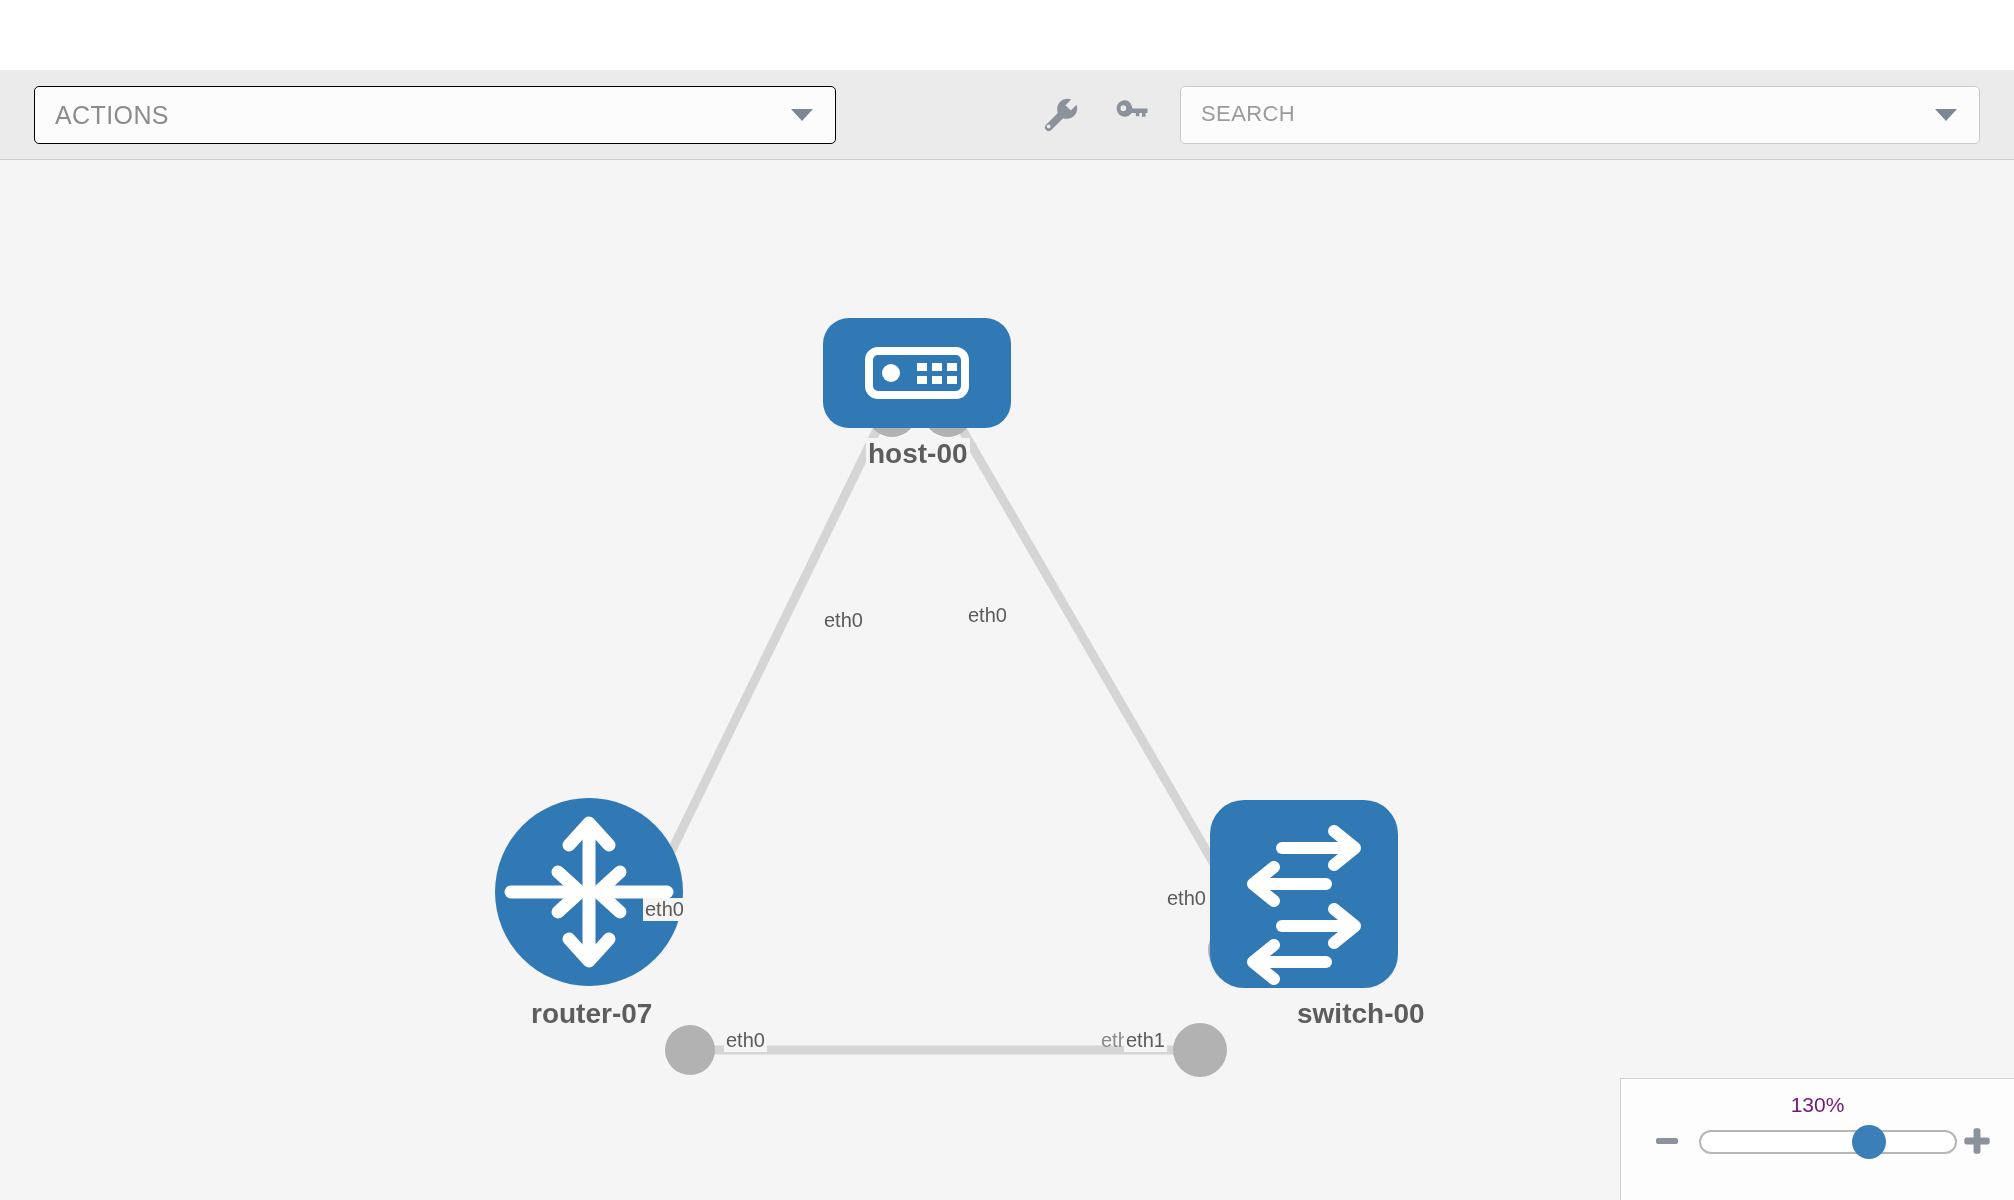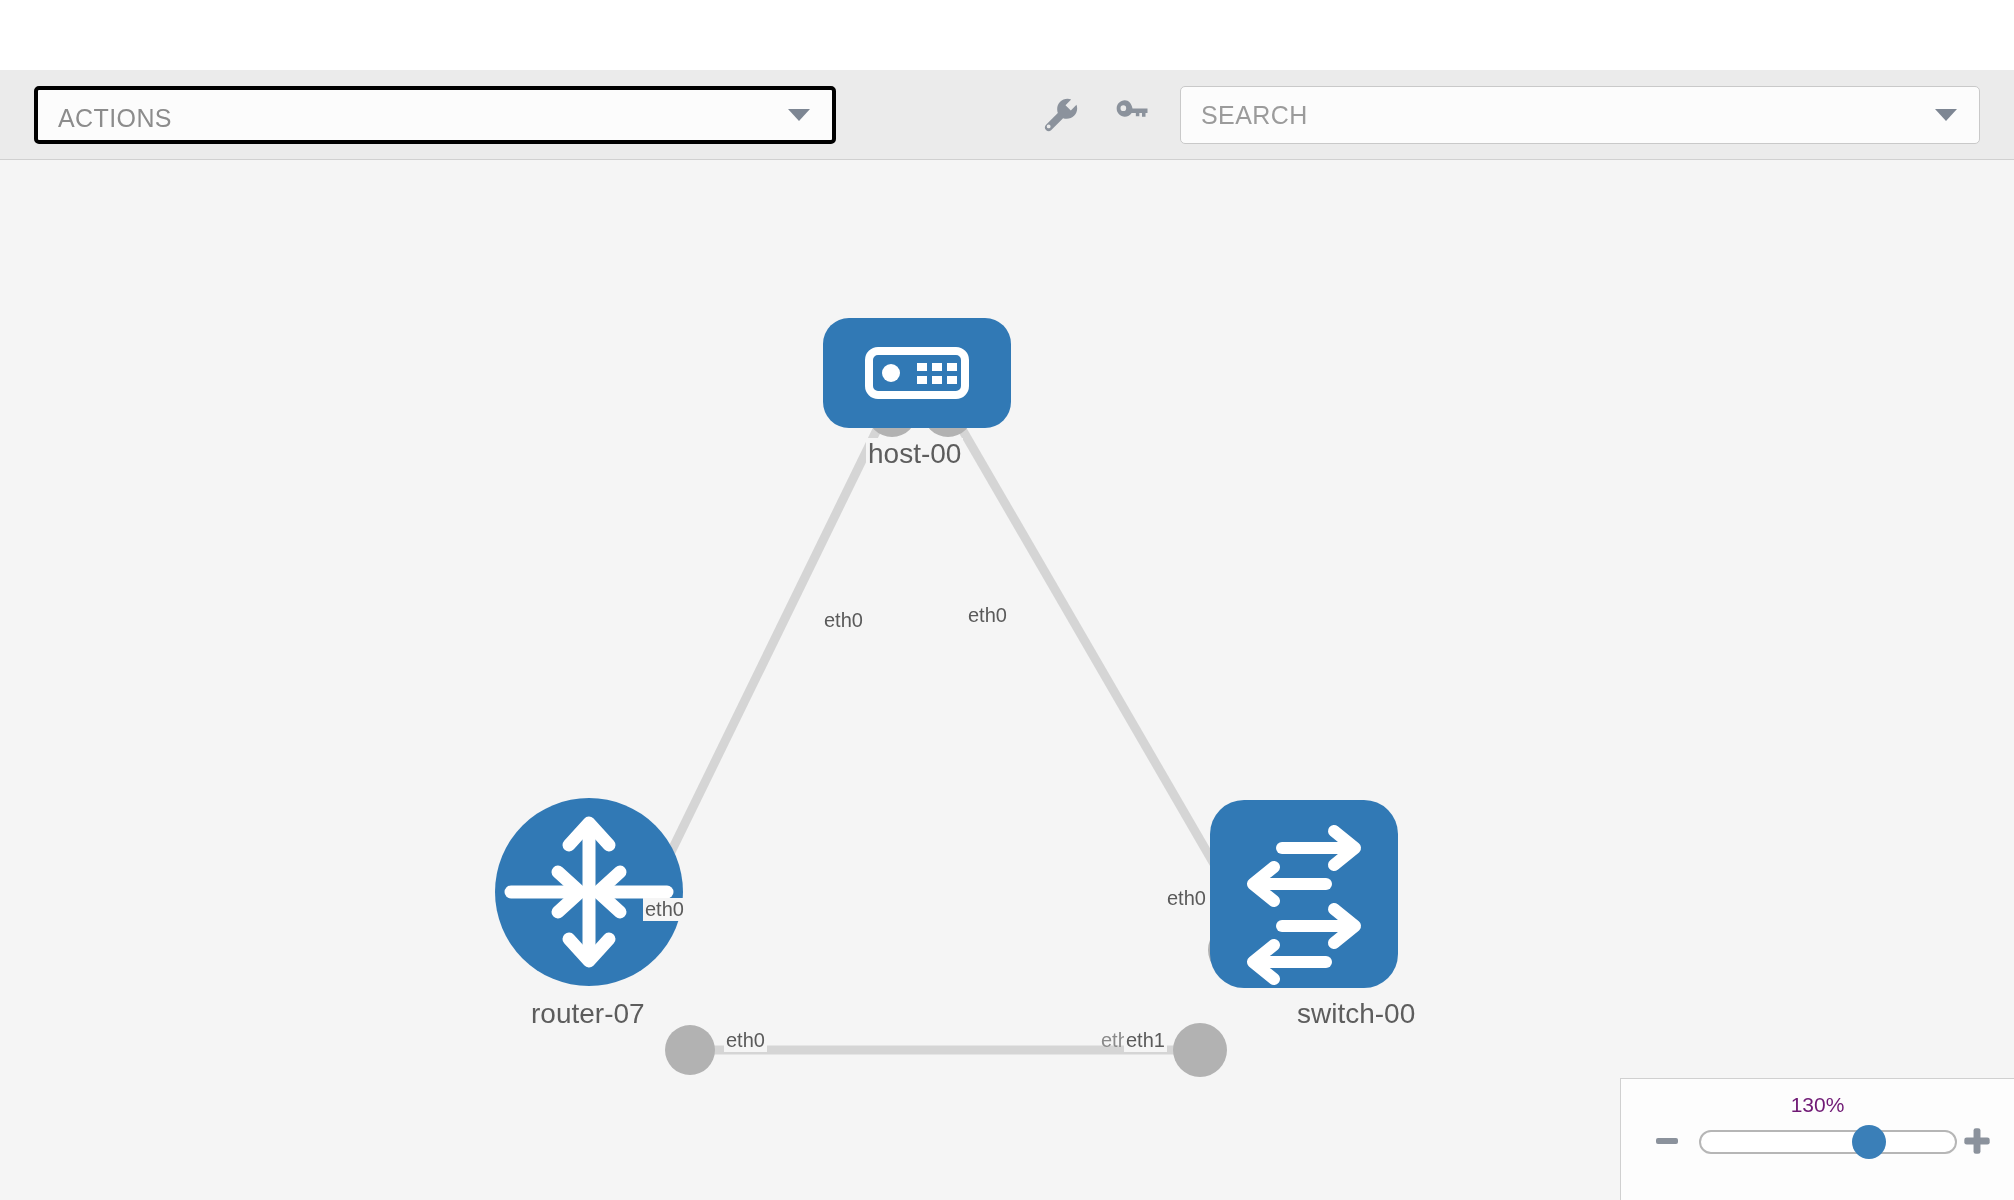--- a/index.html
+++ b/index.html
@@ -37,21 +37,21 @@
   .toolbar {
     position: absolute; left: 0; top: 70px;
     width: 2014px; height: 90px;
     background: #ebebeb;
     border-bottom: 1px solid #d0d0d0;
   }
   .actions-select {
     position: absolute; left: 34px; top: 16px;
     width: 802px; height: 58px;
     background: #fcfcfc;
-    border: 4px solid #000000;
+    border: 1px solid #000000;
     border-radius: 5px;
   }
   .actions-select .sel-label {
     position: absolute; left: 20px; top: 14px;
     font-size: 25px; color: #8c8c8c; letter-spacing: .4px;
   }
   .caret {
     position: absolute; right: 22px; top: 50%;
     transform: translateY(-50%);
     width: 0; height: 0;
@@ -70,40 +70,41 @@
 
   .search-box {
     position: absolute; left: 1180px; top: 16px;
     width: 800px; height: 58px;
     background: #fcfcfc;
     border: 1px solid #c9c9c9;
     border-radius: 5px;
   }
   .search-box .sel-label {
     position: absolute; left: 20px; top: 14px;
-    font-size: 25px; color: #9b9b9b; letter-spacing: .4px;
+    font-size: 22px; color: #9b9b9b; letter-spacing: .4px;
   }
 
   
   .canvas {
     position: absolute; left: 0; top: 160px;
     width: 2014px; height: 1040px;
     background: #f5f5f5;
     overflow: hidden;
   }
   .topo-svg { position: absolute; left: 0; top: 0; }
 
   
   .node-label {
     position: absolute;
     background: #f5f5f5;
     color: #5d5d5d;
     font-size: 28px;
     white-space: nowrap;
     padding: 0 2px;
+    font-weight: bold;
   }
   .edge-label {
     position: absolute;
     background: #f5f5f5;
     color: #5a5a5a;
     font-size: 20px;
     white-space: nowrap;
     padding: 0 2px;
   }
 

